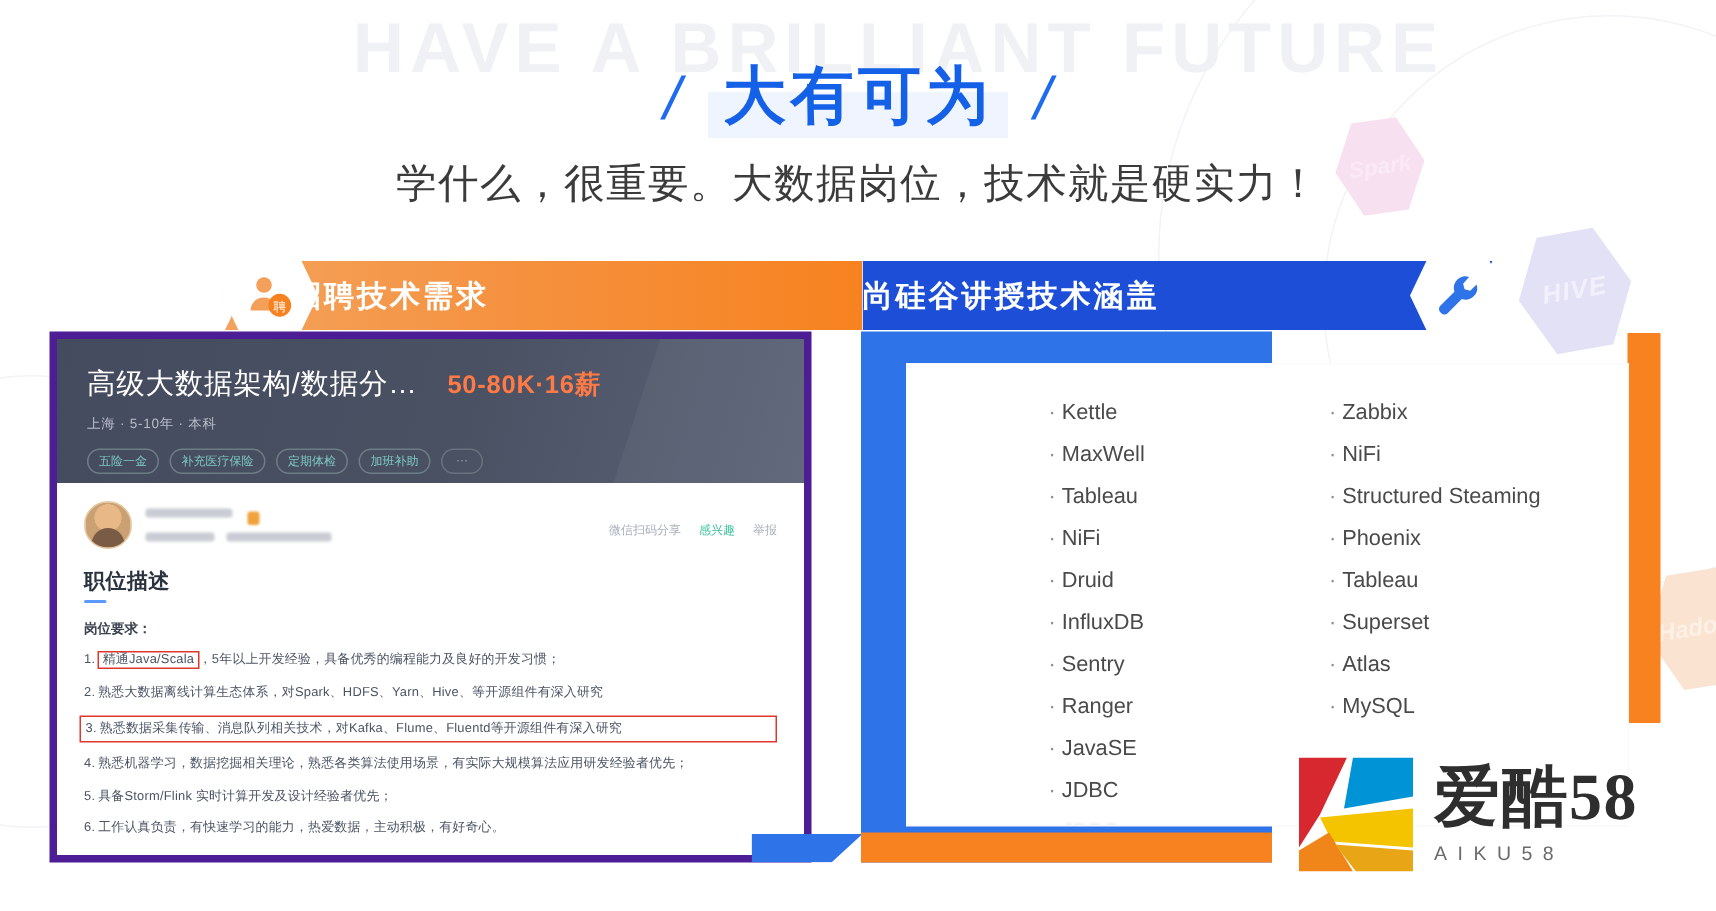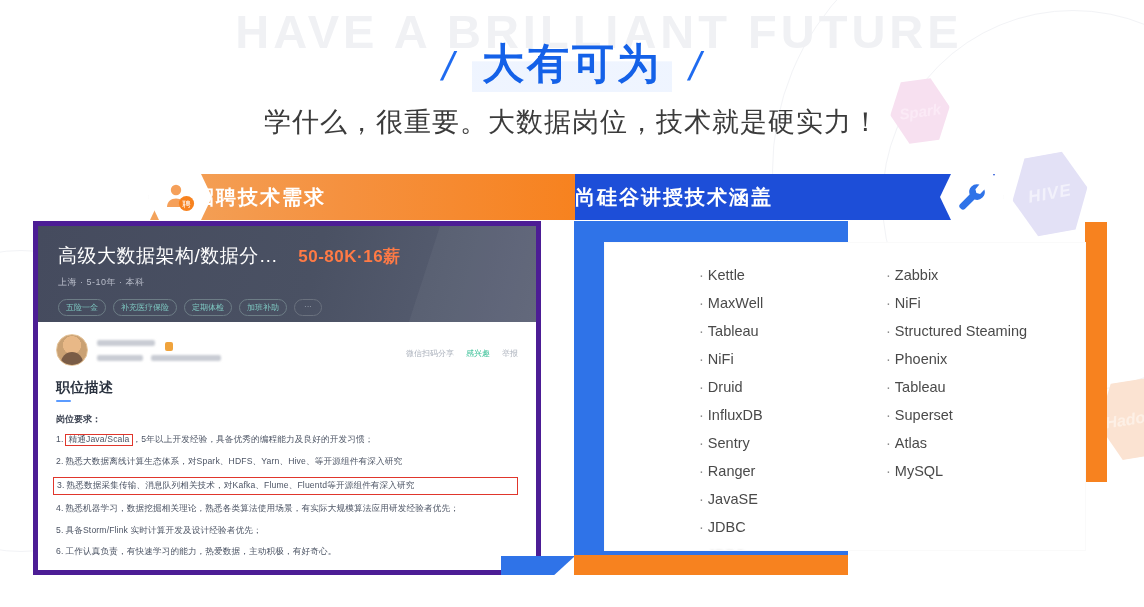--- a/index.html
+++ b/index.html
@@ -487,14 +487,28 @@
         <div class="tech-item"><span class="bullet">·</span><span>Atlas</span></div>
         <div class="tech-item"><span class="bullet">·</span><span>MySQL</span></div>
       </div>
 
     </div>
   </div>
 
   <div class="blue-corner"></div>
   <div class="stripe-orange"></div>
 
+  <div class="logo">
+    <svg class="logo-mark" viewBox="0 0 76 76">
+      <rect x="0" y="0" width="76" height="76" fill="#ffffff"></rect>
+      <polygon points="0,0 32,0 14,38 0,60" fill="#d7282f"></polygon>
+      <polygon points="36,0 76,0 76,26 30,34" fill="#0093d5"></polygon>
+      <polygon points="14,40 76,34 76,60 22,56" fill="#f5c400"></polygon>
+      <polygon points="0,62 20,50 36,76 0,76" fill="#f08519"></polygon>
+      <polygon points="24,58 76,62 76,76 38,76" fill="#e8a617"></polygon>
+    </svg>
+    <div class="logo-text">
+      <span class="logo-cn">爱酷58</span>
+      <span class="logo-en">AIKU58</span>
+    </div>
+  </div>
 
 </div>
 
 </body></html>

